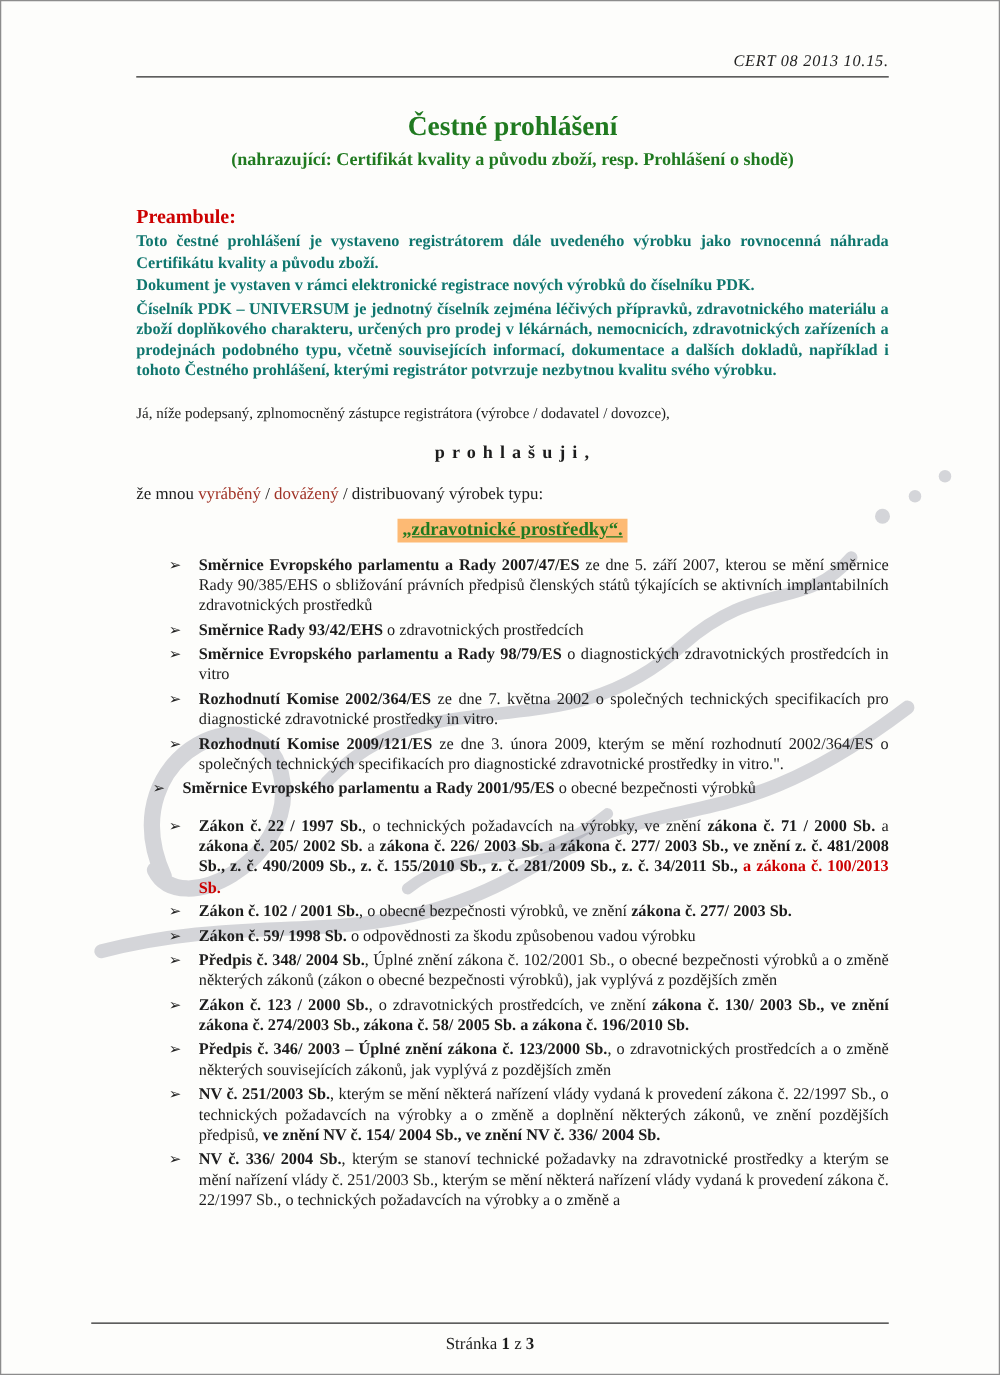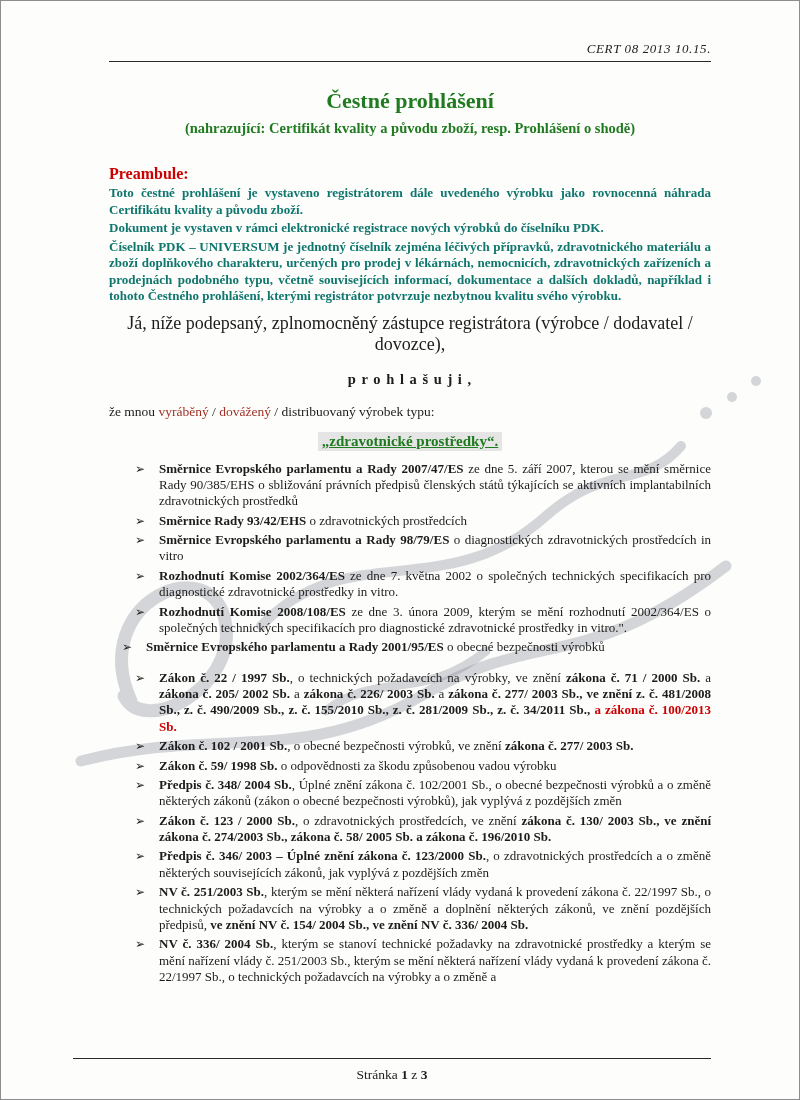--- a/index.html
+++ b/index.html
@@ -54,39 +54,39 @@
   }
   .preamble-par{
     margin:2px 0 0 0;
     font-size:13px;
     font-weight:bold;
     color:#0f766e;
     text-align:justify;
     line-height:1.27;
   }
   .intro{
-    margin:8px 0 0 0;
-    text-align:center;
-    font-size:18px;
+    margin:18px 0 0 0;
+    text-align:left;
+    font-size:12px;
   }
   .verb{
     margin:16px 0 0 0;
     text-align:center;
     font-size:14.5px;
     font-weight:bold;
     letter-spacing:1px;
   }
   .product-line{
     margin:16px 0 0 0;
     font-size:13.5px;
   }
   .highlight-wrap{margin-top:12px;text-align:center;}
   .highlight{
     display:inline-block;
-    background:#e5e5e5;
+    background:#fdba74;
     color:#207a20;
     font-weight:bold;
     font-size:15px;
     text-decoration:underline;
     padding:1px 4px;
   }
   .req-intro{margin:13px 0 0 0;font-size:13.5px;}
   .req-list{list-style:none;margin:10px 0 0 0;padding:0 0 0 26px;}
   .req-list.second{margin-top:14px;}
   .req-list li{
@@ -156,21 +156,21 @@
         <li>
           <span class="bullet">➢</span>
           <span class="li-text"><span class="b">Směrnice Evropského parlamentu a Rady 98/79/ES</span><span> o diagnostických zdravotnických prostředcích in vitro</span></span>
         </li>
         <li>
           <span class="bullet">➢</span>
           <span class="li-text"><span class="b">Rozhodnutí Komise 2002/364/ES</span><span> ze dne 7. května 2002 o společných technických specifikacích pro diagnostické zdravotnické prostředky in vitro.</span></span>
         </li>
         <li>
           <span class="bullet">➢</span>
-          <span class="li-text"><span class="b">Rozhodnutí Komise 2008/108/ES</span><span> ze dne 3. února 2009, kterým se mění rozhodnutí 2002/364/ES o společných technických specifikacích pro diagnostické zdravotnické prostředky in vitro.".</span></span>
+          <span class="li-text"><span class="b">Rozhodnutí Komise 2009/121/ES</span><span> ze dne 3. února 2009, kterým se mění rozhodnutí 2002/364/ES o společných technických specifikacích pro diagnostické zdravotnické prostředky in vitro.".</span></span>
         </li>
         <li class="outdent">
           <span class="bullet">➢</span>
           <span class="li-text"><span class="b">Směrnice Evropského parlamentu a Rady 2001/95/ES</span><span> o obecné bezpečnosti výrobků</span></span>
         </li>
       </ul>
     <ul class="req-list second">
         <li>
           <span class="bullet">➢</span>
           <span class="li-text"><span class="b">Zákon č. 22 / 1997 Sb.</span><span>, o technických požadavcích na výrobky, ve znění </span><span class="b">zákona č. 71 / 2000 Sb.</span><span> a </span><span class="b">zákona č. 205/ 2002 Sb.</span><span> a </span><span class="b">zákona č. 226/ 2003 Sb.</span><span> a </span><span class="b">zákona č. 277/ 2003 Sb., ve znění z. č. 481/2008 Sb., z. č. 490/2009 Sb., z. č. 155/2010 Sb., z. č. 281/2009 Sb., z. č. 34/2011 Sb., </span><span class="b" style="color: rgb(204, 0, 0);">a zákona č. 100/2013 Sb.</span></span>

